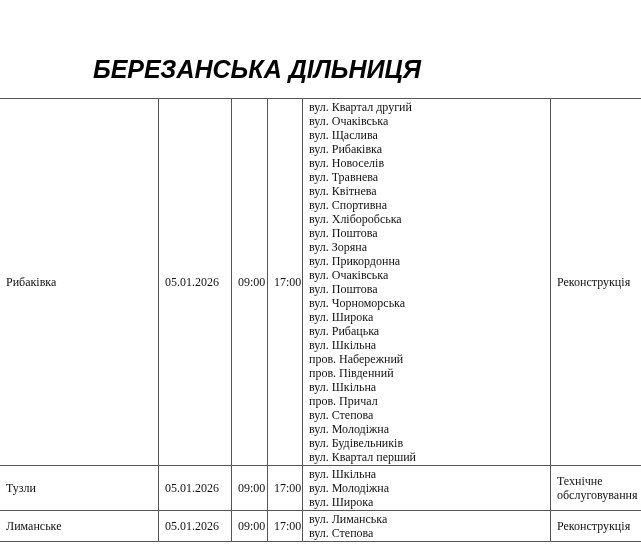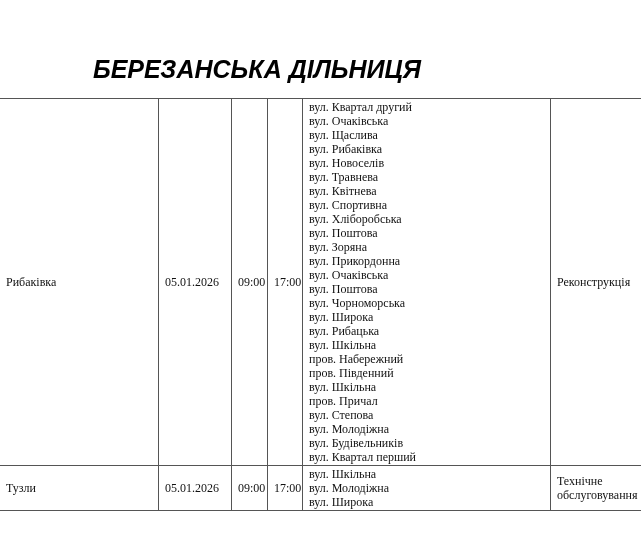--- a/index.html
+++ b/index.html
@@ -75,14 +75,25 @@
     <td>05.01.2026</td>
     <td>09:00</td>
     <td>17:00</td>
     <td class="streets">
           <div>вул. Шкільна</div>
           <div>вул. Молодіжна</div>
           <div>вул. Широка</div>
         </td>
     <td>Технічне обслуговування</td>
   </tr>
+      <tr>
+    <td>Лиманське</td>
+    <td>05.01.2026</td>
+    <td>09:00</td>
+    <td>17:00</td>
+    <td class="streets">
+          <div>вул. Лиманська</div>
+          <div>вул. Степова</div>
+        </td>
+    <td>Реконструкція</td>
+  </tr>
     </tbody>
 </table>
 
 </body></html>

